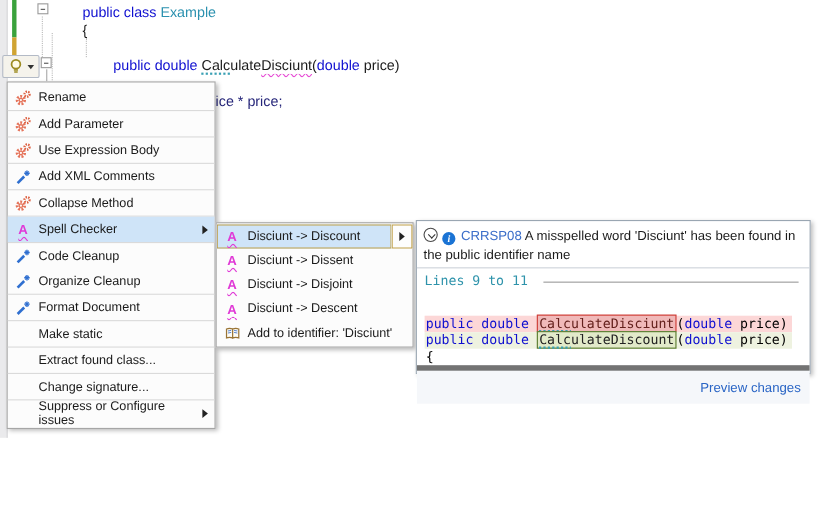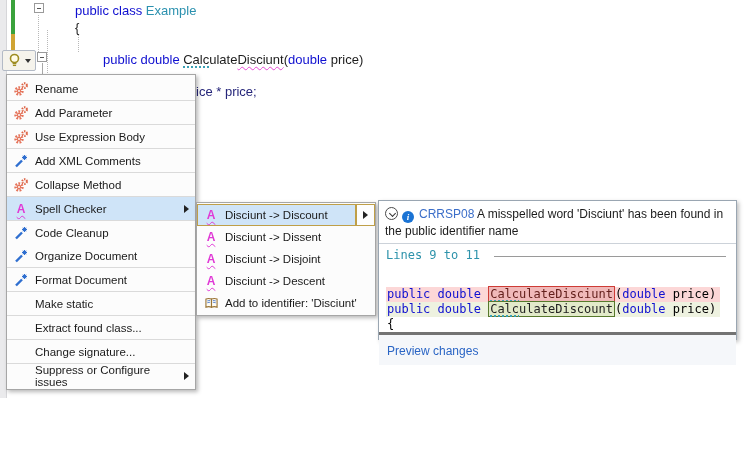--- a/index.html
+++ b/index.html
@@ -58,21 +58,21 @@
   .lines-row { display:flex; align-items:center; }
   .lines-label { font-family:"DejaVu Sans Mono","Liberation Mono",monospace; font-size:12px; color:#2e93ab; white-space:pre; }
   .lines-rule { flex:1; border-top:1px solid #9a9a9a; margin:2px 2px 0 7px; }
   .diff { margin-top:25px; font-family:"DejaVu Sans Mono","Liberation Mono",monospace; font-size:12px; line-height:15px; }
   .dline { display:table; white-space:pre; padding:0 4px 0 1px; }
   .dline.old { background:#fcd7d7; }
   .dline.new { background:#eef2e0; }
   .idbox { padding:0 1px; }
   .idbox.old { background:#f0b9b9; border:1.5px solid #ce3c36; color:#64201c; }
   .idbox.new { background:#e2eac9; border:1.5px solid #57792c; color:#222222; }
-  .pv-footer { border-top:3px solid #737373; background:#f5f7fa; padding:6px 8px; }
+  .pv-footer { border-top:5px solid #737373; background:#f5f7fa; padding:6px 8px;text-align:right; }
   .pv-link { font-size:12px; color:#2a65c5; cursor:pointer; }
 </style>
 </head>
 <body>
 
 <div>
   <div class="margin-strip"></div>
   <div class="bar-green"></div>
   <div class="bar-yellow"></div>
 
@@ -187,21 +187,21 @@
   <div class="mrow">
     <span class="ic">
         <svg width="16" height="16" viewBox="0 0 16 16">
           <line x1="3" y1="13.5" x2="9" y2="7.5" stroke="#2f6fd0" stroke-width="2.4"></line>
           <line x1="11.5" y1="2" x2="11.5" y2="7" stroke="#2f6fd0" stroke-width="1.3"></line>
           <line x1="9" y1="4.5" x2="14" y2="4.5" stroke="#2f6fd0" stroke-width="1.3"></line>
           <line x1="9.8" y1="2.8" x2="13.2" y2="6.2" stroke="#2f6fd0" stroke-width="1"></line>
           <line x1="13.2" y1="2.8" x2="9.8" y2="6.2" stroke="#2f6fd0" stroke-width="1"></line>
         </svg>
       </span>
-    <span>Organize Document</span>
+    <span>Organize Cleanup</span>
   </div>
   <div class="msep"></div>
 
   <div class="mrow">
     <span class="ic">
         <svg width="16" height="16" viewBox="0 0 16 16">
           <line x1="3" y1="13.5" x2="9" y2="7.5" stroke="#2f6fd0" stroke-width="2.4"></line>
           <line x1="11.5" y1="2" x2="11.5" y2="7" stroke="#2f6fd0" stroke-width="1.3"></line>
           <line x1="9" y1="4.5" x2="14" y2="4.5" stroke="#2f6fd0" stroke-width="1.3"></line>
           <line x1="9.8" y1="2.8" x2="13.2" y2="6.2" stroke="#2f6fd0" stroke-width="1"></line>

